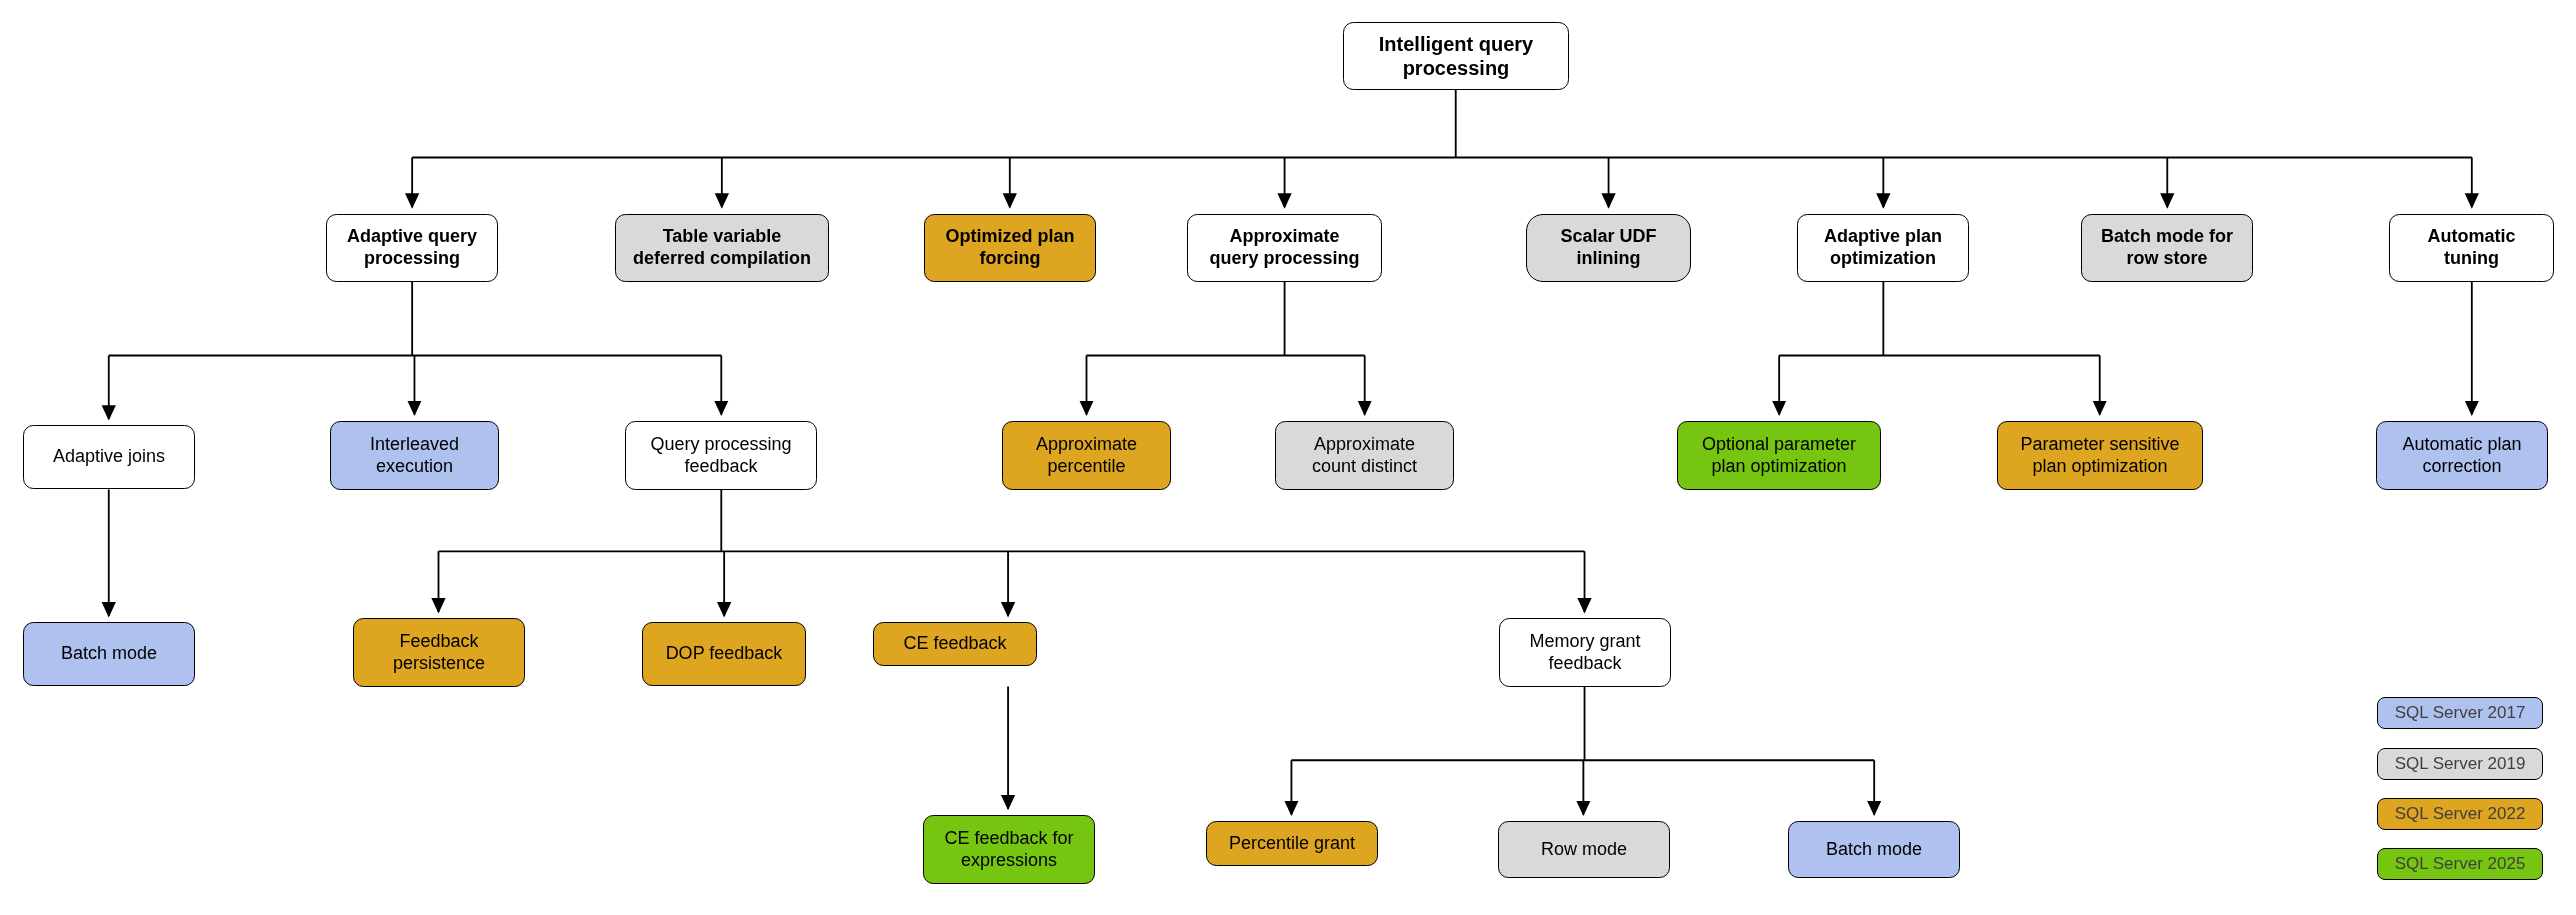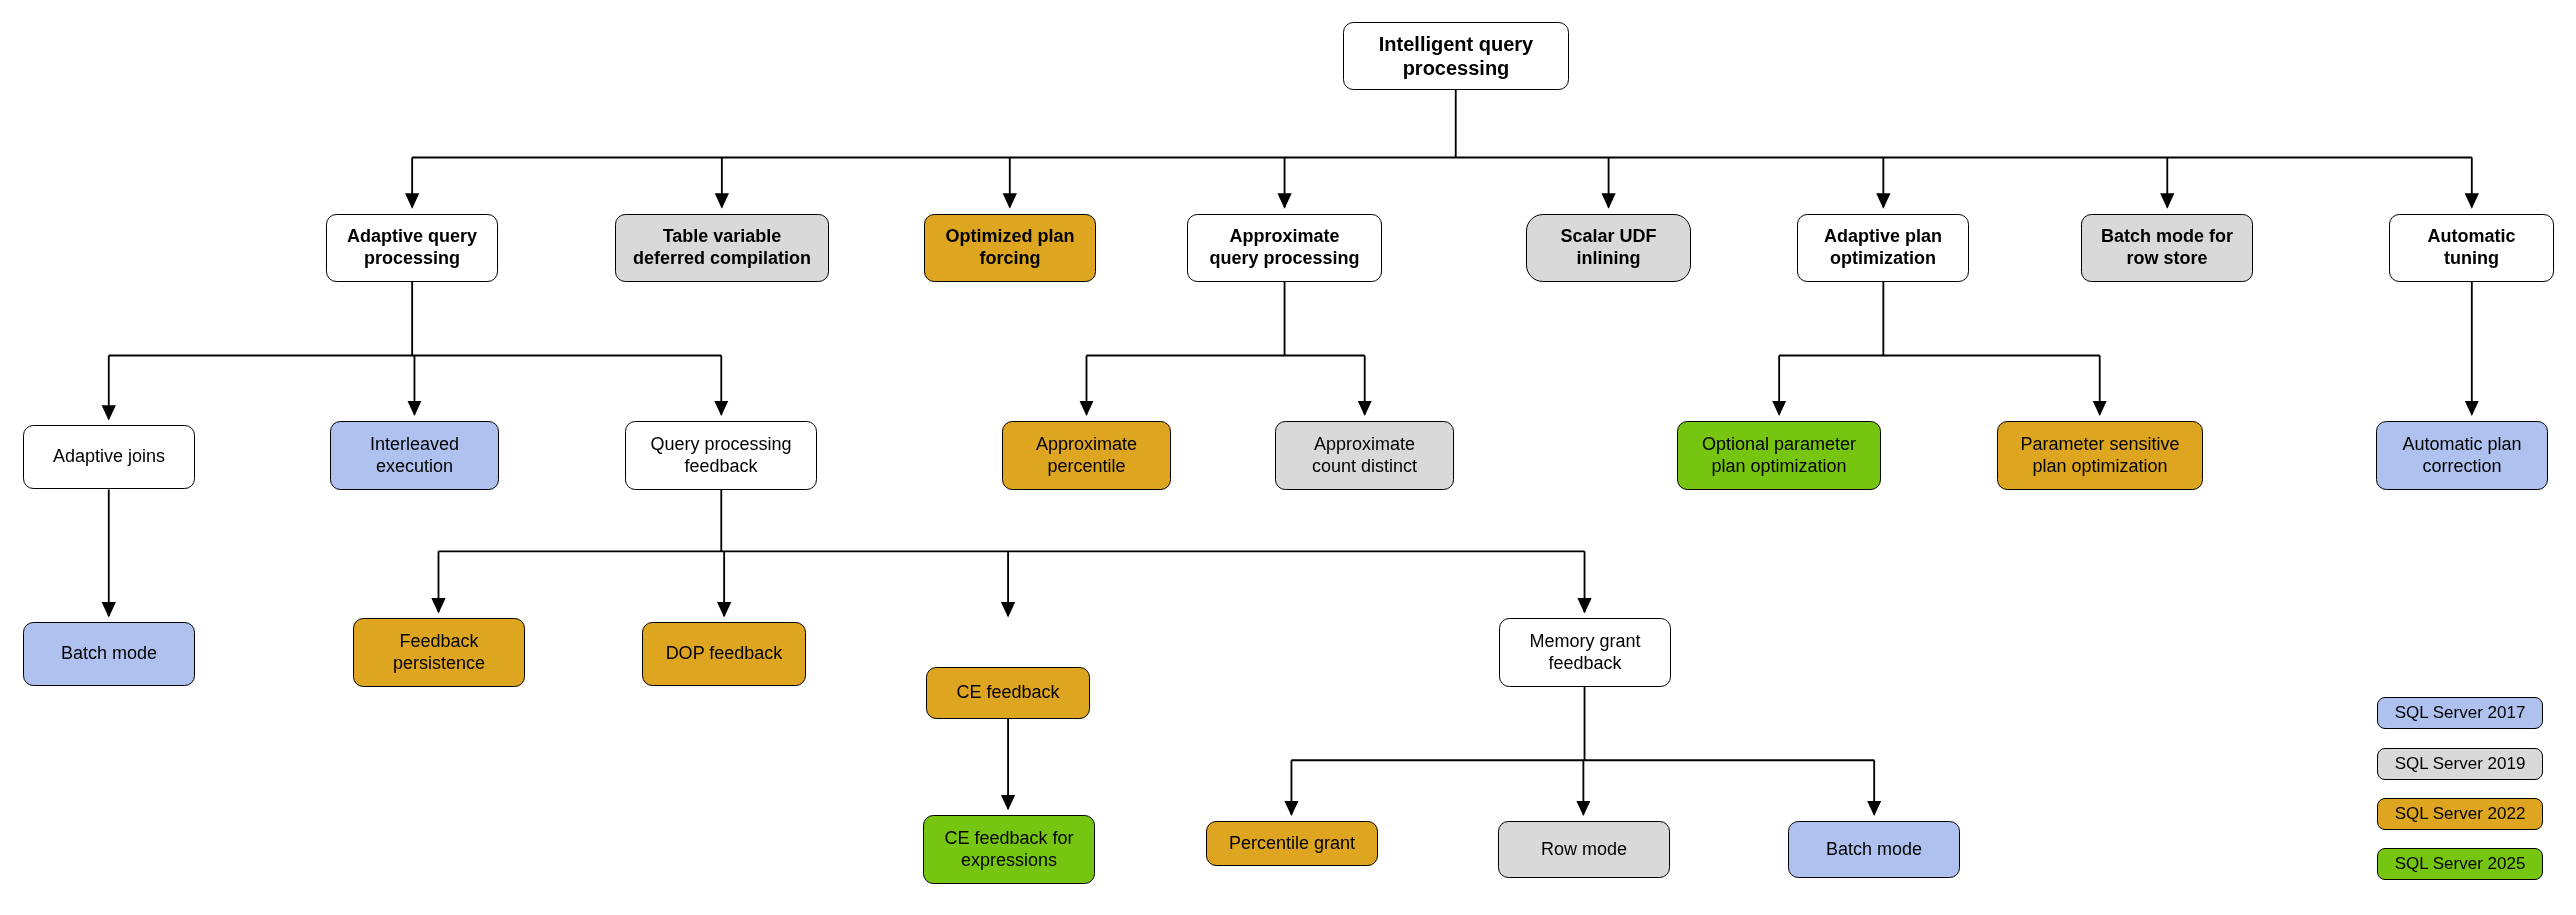--- a/index.html
+++ b/index.html
@@ -39,21 +39,21 @@
   .lvl4{font-size:18px;}
   .legend-item{
     position:absolute;
     box-sizing:border-box;
     border:1.7px solid #000000;
     border-radius:8px;
     display:flex;
     align-items:center;
     justify-content:center;
     font-size:17px;
-    color:#000000;
+    color:#404040;
     z-index:6;
   }
 </style>
 </head>
 <body>
 
 <div id="stage">
   <svg id="edges" viewBox="0 0 4500 1600" xmlns="http://www.w3.org/2000/svg">
     <defs>
       <marker id="ah" markerWidth="9" markerHeight="9" refX="7.6" refY="4.5" orient="auto" markerUnits="strokeWidth">
@@ -124,29 +124,29 @@
       <div class="node fill-blue lvl2" style="left: 330px; top: 421px; width: 169px; height: 69px;">Interleaved
 execution</div>
       <div class="node fill-white lvl2" style="left: 625px; top: 421px; width: 192px; height: 69px;">Query processing
 feedback</div>
       <div class="node fill-orange lvl2" style="left: 1002px; top: 421px; width: 169px; height: 69px;">Approximate
 percentile</div>
       <div class="node fill-grey lvl2" style="left: 1275px; top: 421px; width: 179px; height: 69px;">Approximate
 count distinct</div>
       <div class="node fill-green lvl2" style="left: 1677px; top: 421px; width: 204px; height: 69px;">Optional parameter
 plan optimization</div>
-      <div class="node fill-orange lvl2" style="left: 1997px; top: 421px; width: 206px; height: 69px;">Parameter sensitive
+      <div class="node fill-orange lvl2" style="left: 1997px; top: 421px; width: 206px; height: 69px; border-radius: 10px;">Parameter sensitive
 plan optimization</div>
       <div class="node fill-blue lvl2" style="left: 2376px; top: 421px; width: 172px; height: 69px;">Automatic plan
 correction</div>
       <div class="node fill-blue lvl3" style="left: 23px; top: 622px; width: 172px; height: 64px;">Batch mode</div>
       <div class="node fill-orange lvl3" style="left: 353px; top: 618px; width: 172px; height: 69px;">Feedback
 persistence</div>
       <div class="node fill-orange lvl3" style="left: 642px; top: 622px; width: 164px; height: 64px;">DOP feedback</div>
-      <div class="node fill-orange lvl3" style="left: 926px; top: 622px; width: 164px; height: 52px; margin-top: 45px;">CE feedback</div>
+      <div class="node fill-orange lvl3" style="left: 873px; top: 622px; width: 164px; height: 44px;">CE feedback</div>
       <div class="node fill-white lvl3" style="left: 1499px; top: 618px; width: 172px; height: 69px;">Memory grant
 feedback</div>
       <div class="node fill-green lvl4" style="left: 923px; top: 815px; width: 172px; height: 69px;">CE feedback for
 expressions</div>
       <div class="node fill-orange lvl4" style="left: 1206px; top: 821px; width: 172px; height: 45px;">Percentile grant</div>
       <div class="node fill-grey lvl4" style="left: 1498px; top: 821px; width: 172px; height: 57px;">Row mode</div>
       <div class="node fill-blue lvl4" style="left: 1788px; top: 821px; width: 172px; height: 57px;">Batch mode</div>
     </div>
   <div id="legend-layer">
       <div class="legend-item fill-blue" style="left: 2377px; top: 697px; width: 166px; height: 32px;">SQL Server 2017</div>

